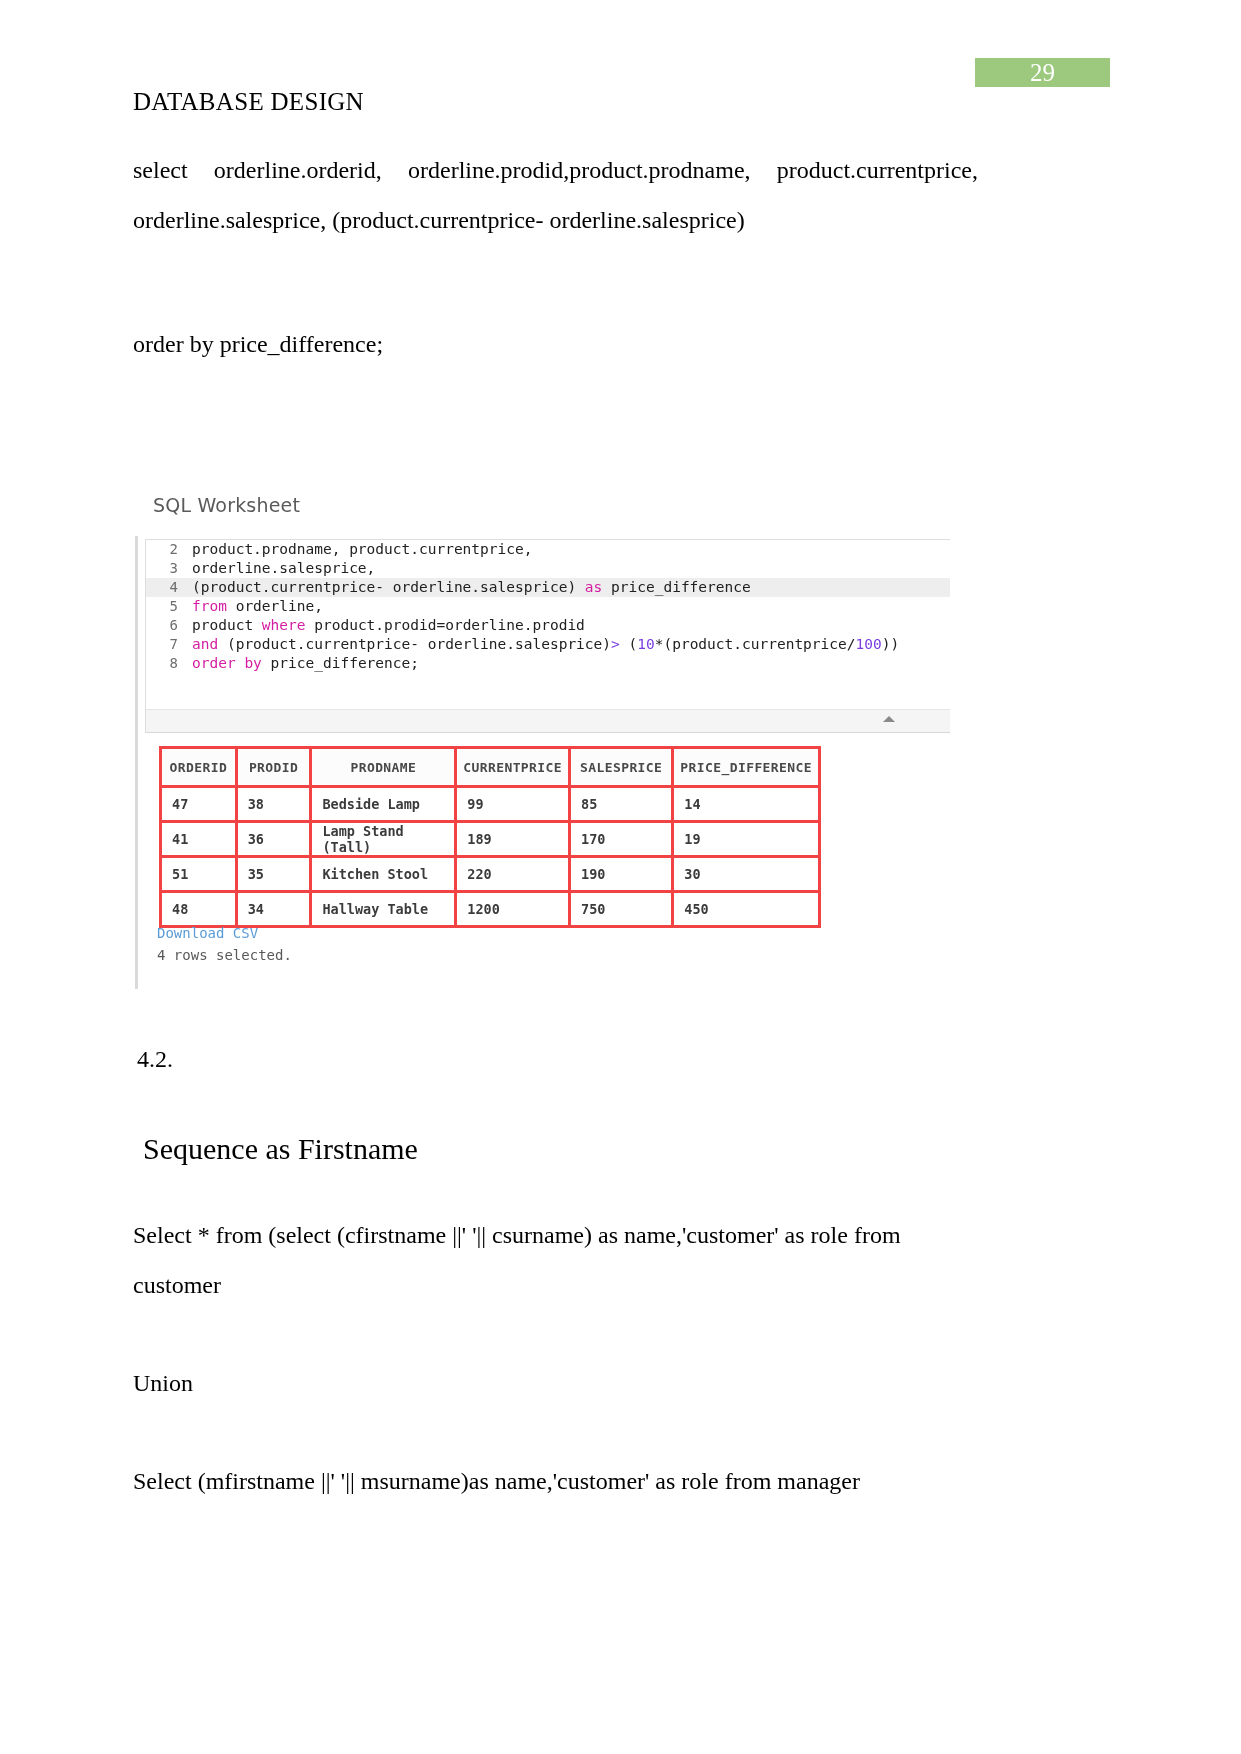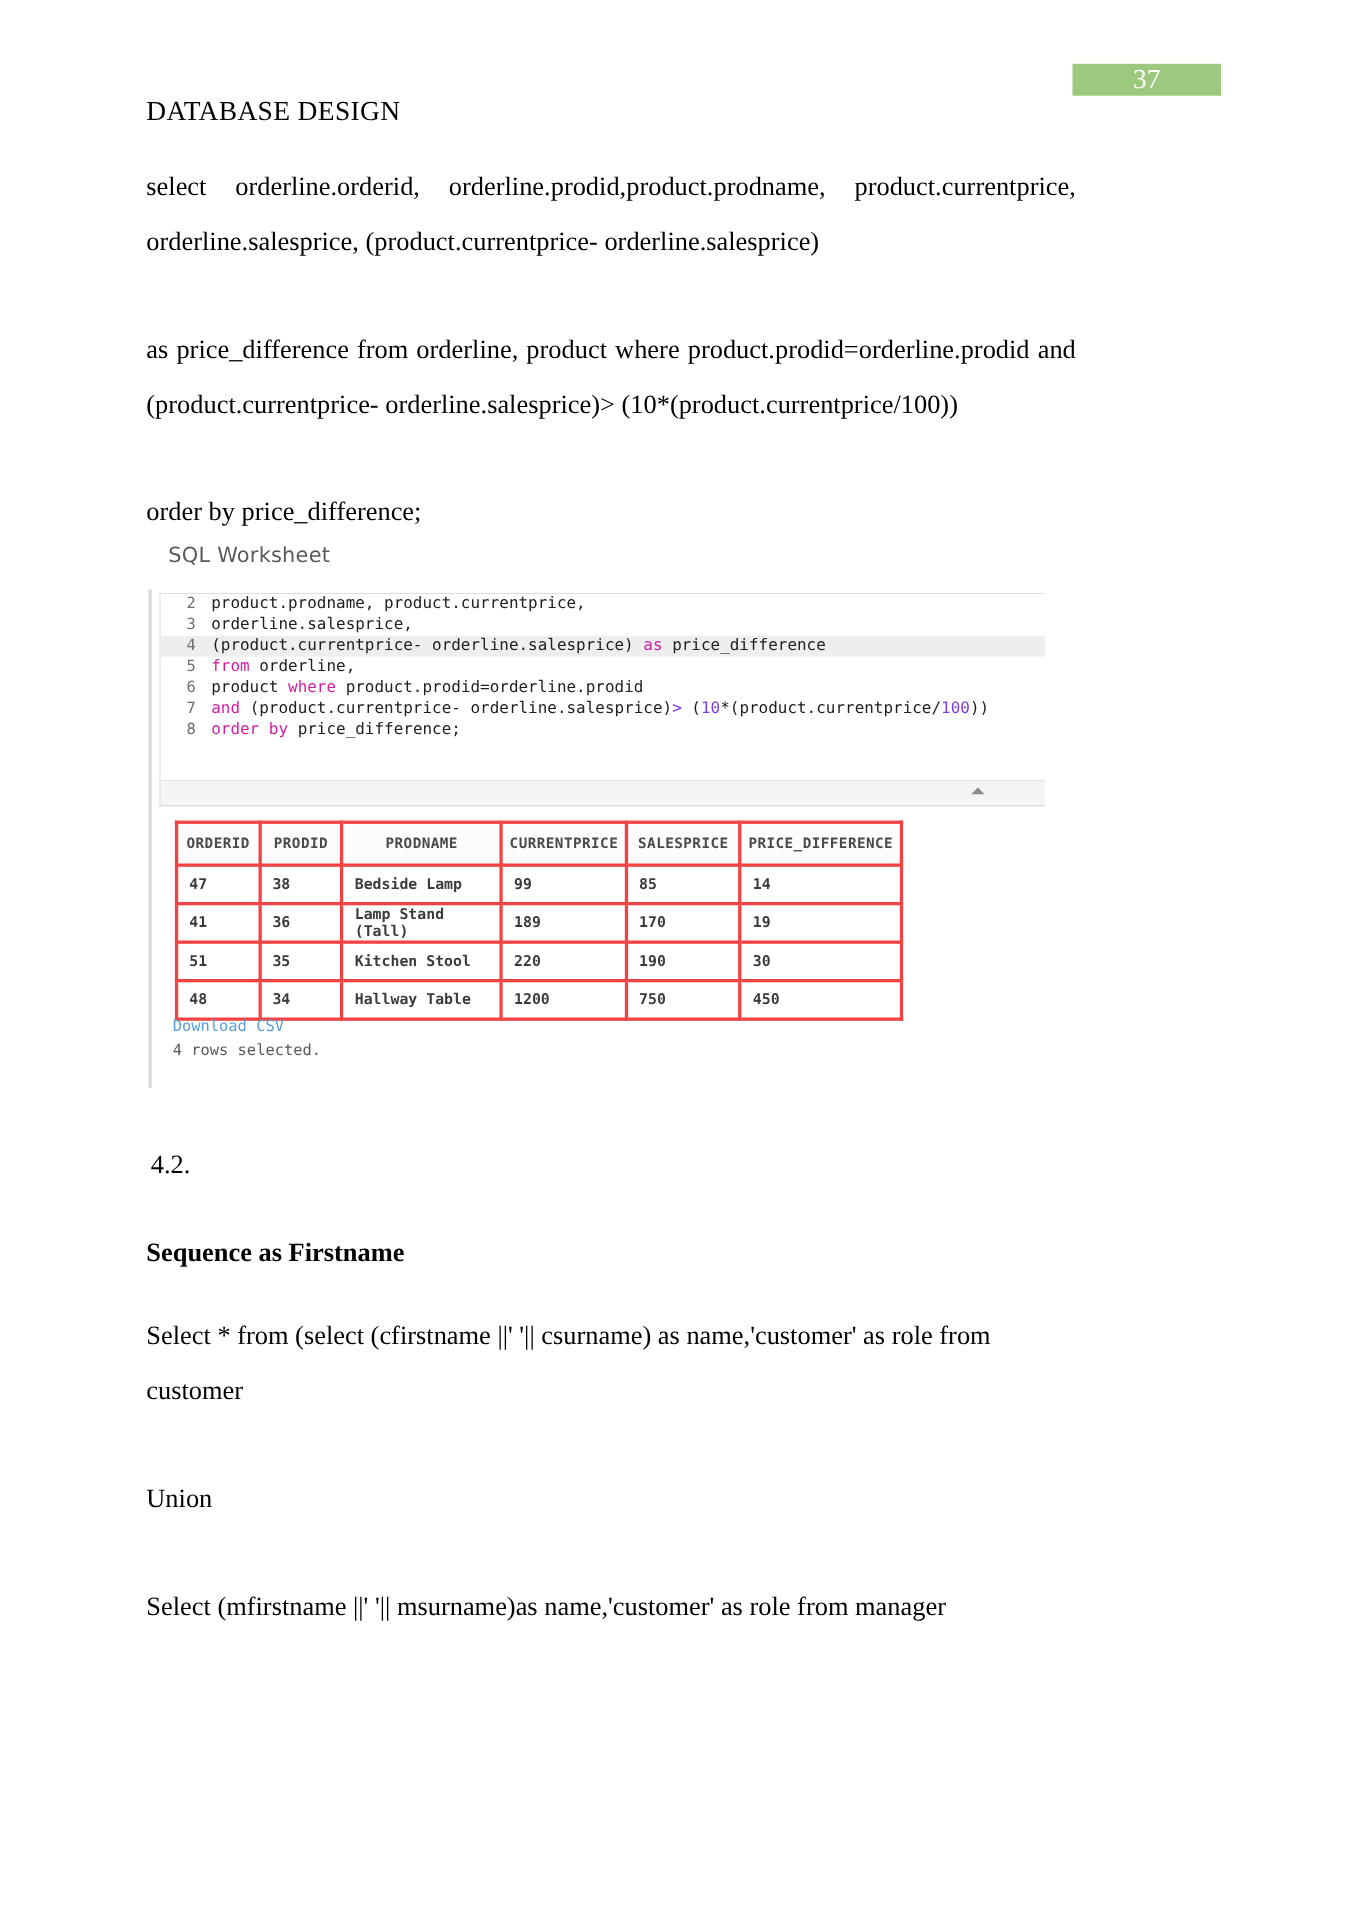--- a/index.html
+++ b/index.html
@@ -56,24 +56,24 @@
   .para.nojust { text-align: left; }
 
   .spacer-sm { height: 26px; }
 
   .sec-num {
     font-size: 24px;
     line-height: 50px;
     margin: 4px;
   }
   .sec-heading {
-    font-size: 24px;
-    font-weight: bold;
+    font-size: 30px;
+    font-weight: normal;
     line-height: 50px;
-    margin: 0;
+    margin: 10px;
   }
 
   
   #shot {
     position: absolute;
     left: 135px;
     top: 481px;
     width: 815px;
     height: 508px;
     background: #ffffff;
@@ -210,31 +210,30 @@
     left: 22px;
     top: 466px;
     font-family: "DejaVu Sans Mono", "Liberation Mono", monospace;
     font-size: 14px;
     color: #5a5a5a;
   }
 </style>
 </head>
 <body>
 
-<div id="page-badge">37</div>
+<div id="page-badge">29</div>
 
 <div id="doc">
 
   <div class="doc-title">DATABASE DESIGN</div>
 
   <div class="para">select     orderline.orderid,      orderline.prodid,product.prodname,      product.currentprice, orderline.salesprice,  (product.currentprice- orderline.salesprice)</div>
 
   <div class="spacer-sm"></div>
 
-  <div class="para">as  price_difference  from  orderline,  product  where  product.prodid=orderline.prodid  and (product.currentprice- orderline.salesprice)&gt; (10*(product.currentprice/100))</div>
 
   <div class="spacer-sm"></div>
 
   <div class="para nojust">order by price_difference;</div>
 </div>
 
 <div id="shot">
   <div id="shot-inner">
 
     <div class="shot-left-edge"></div>

